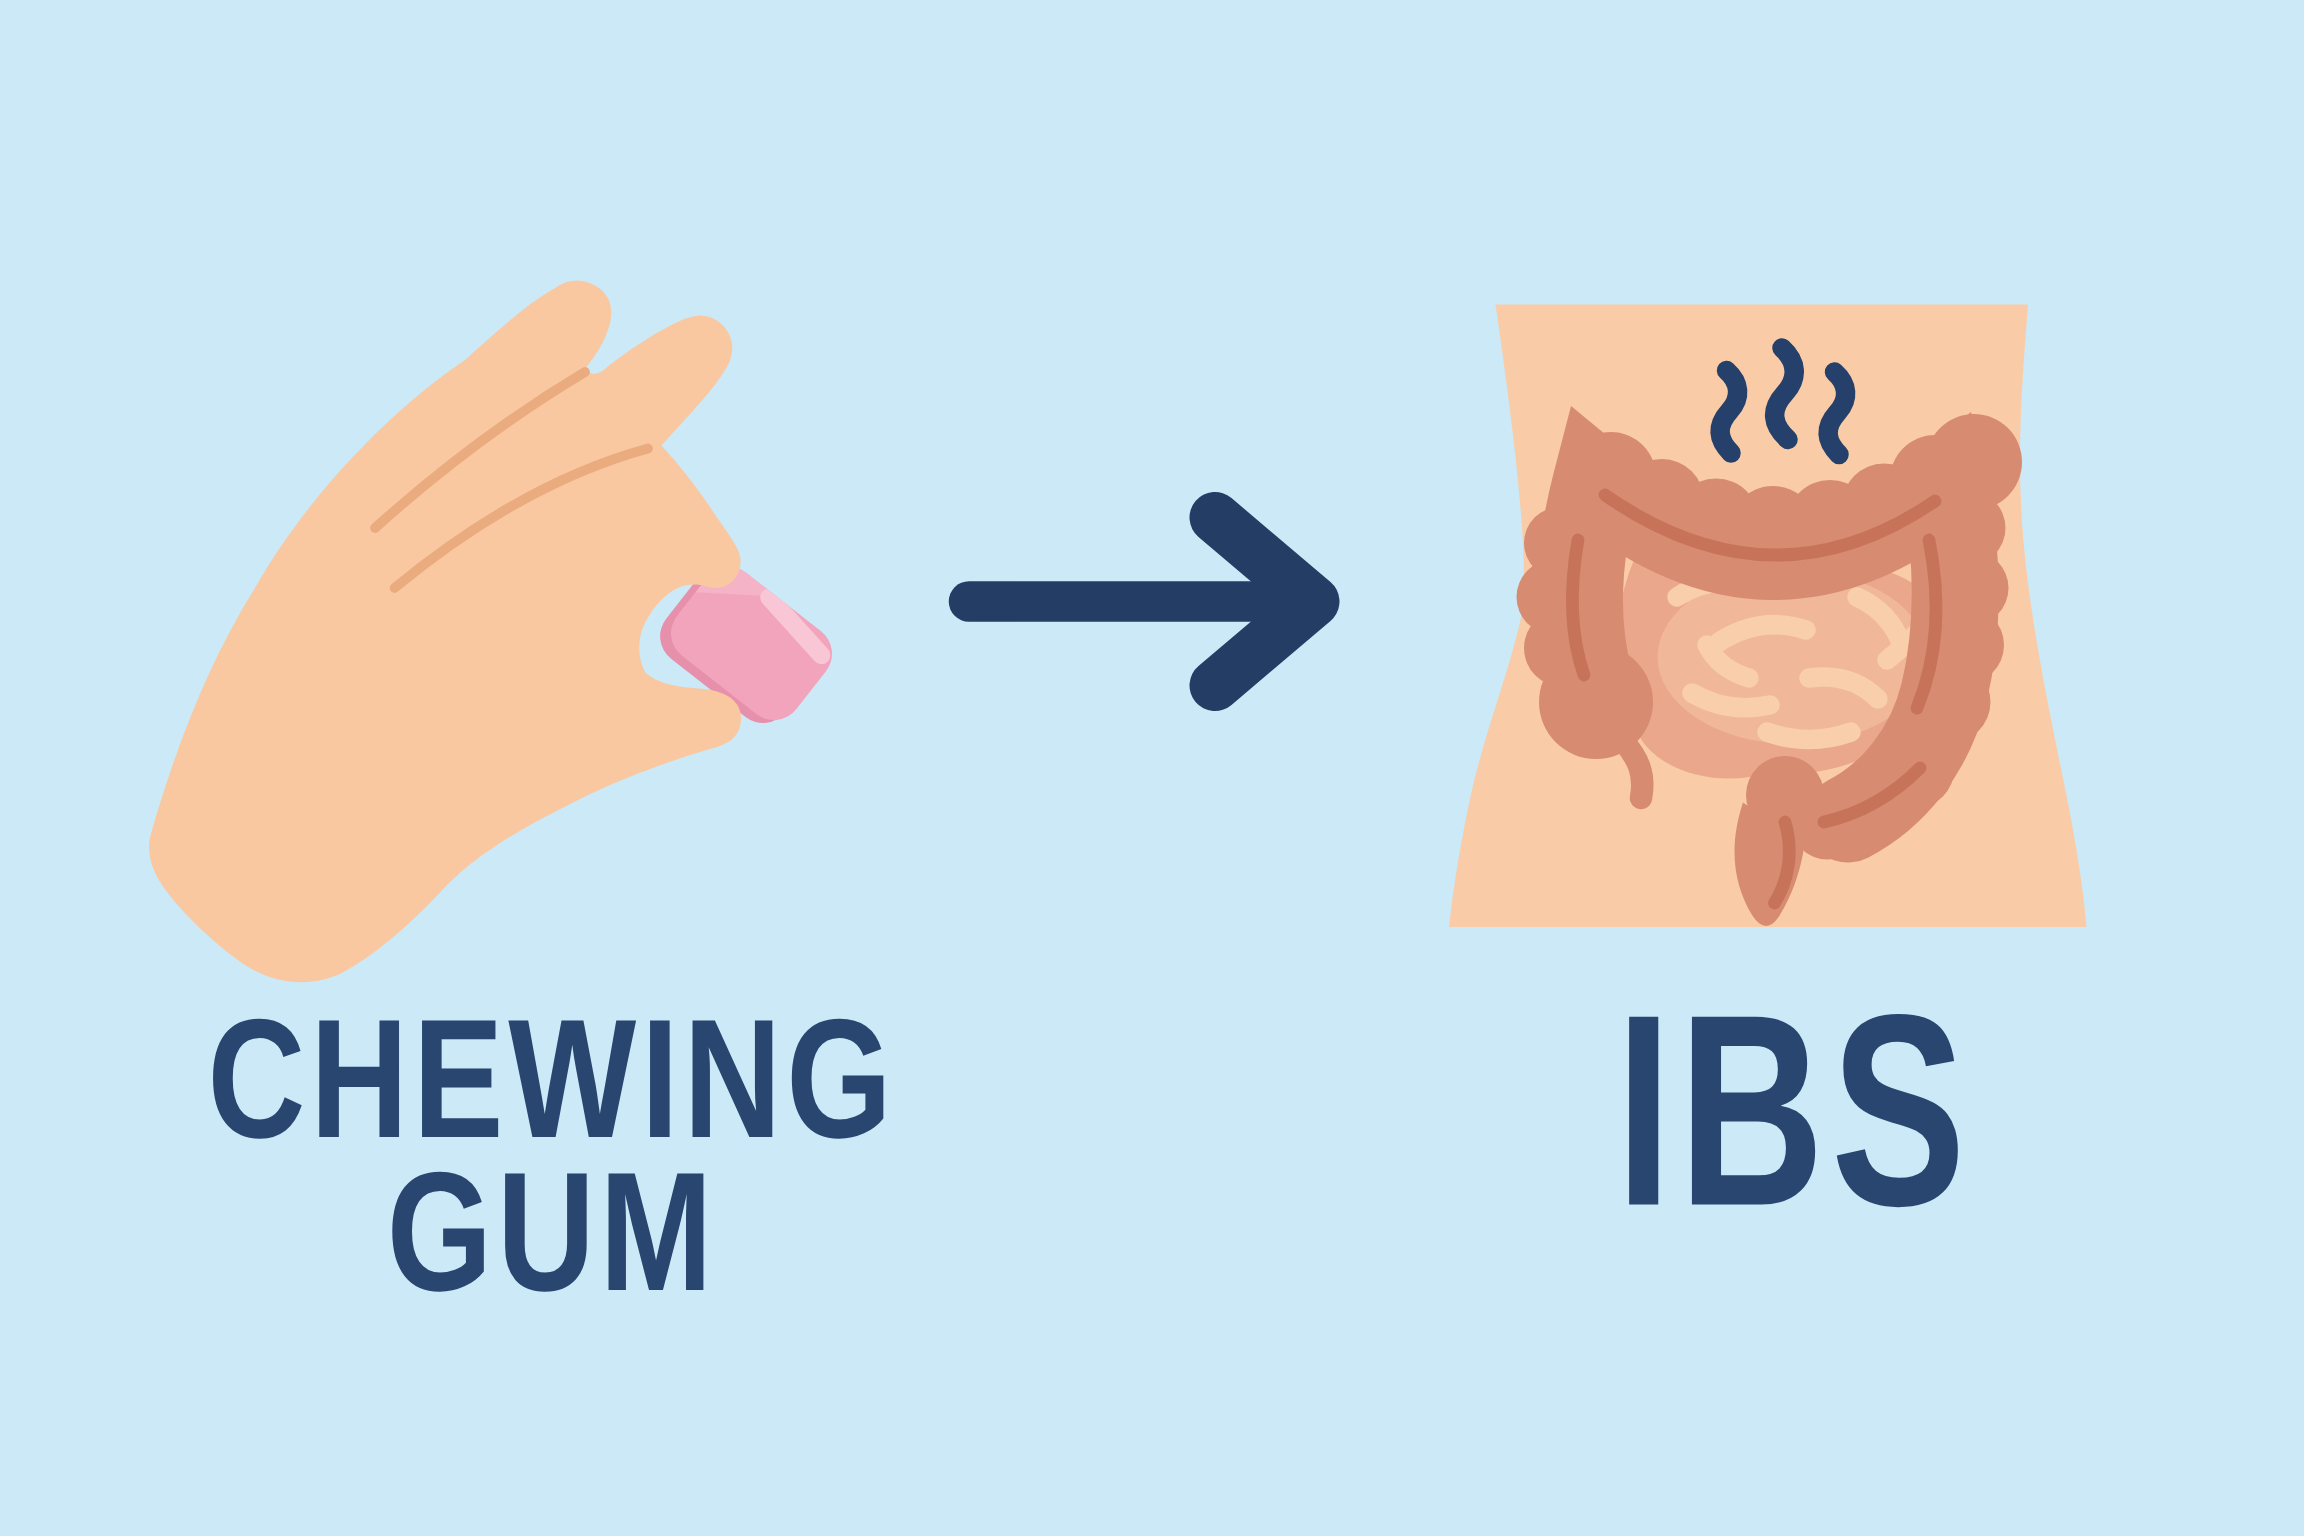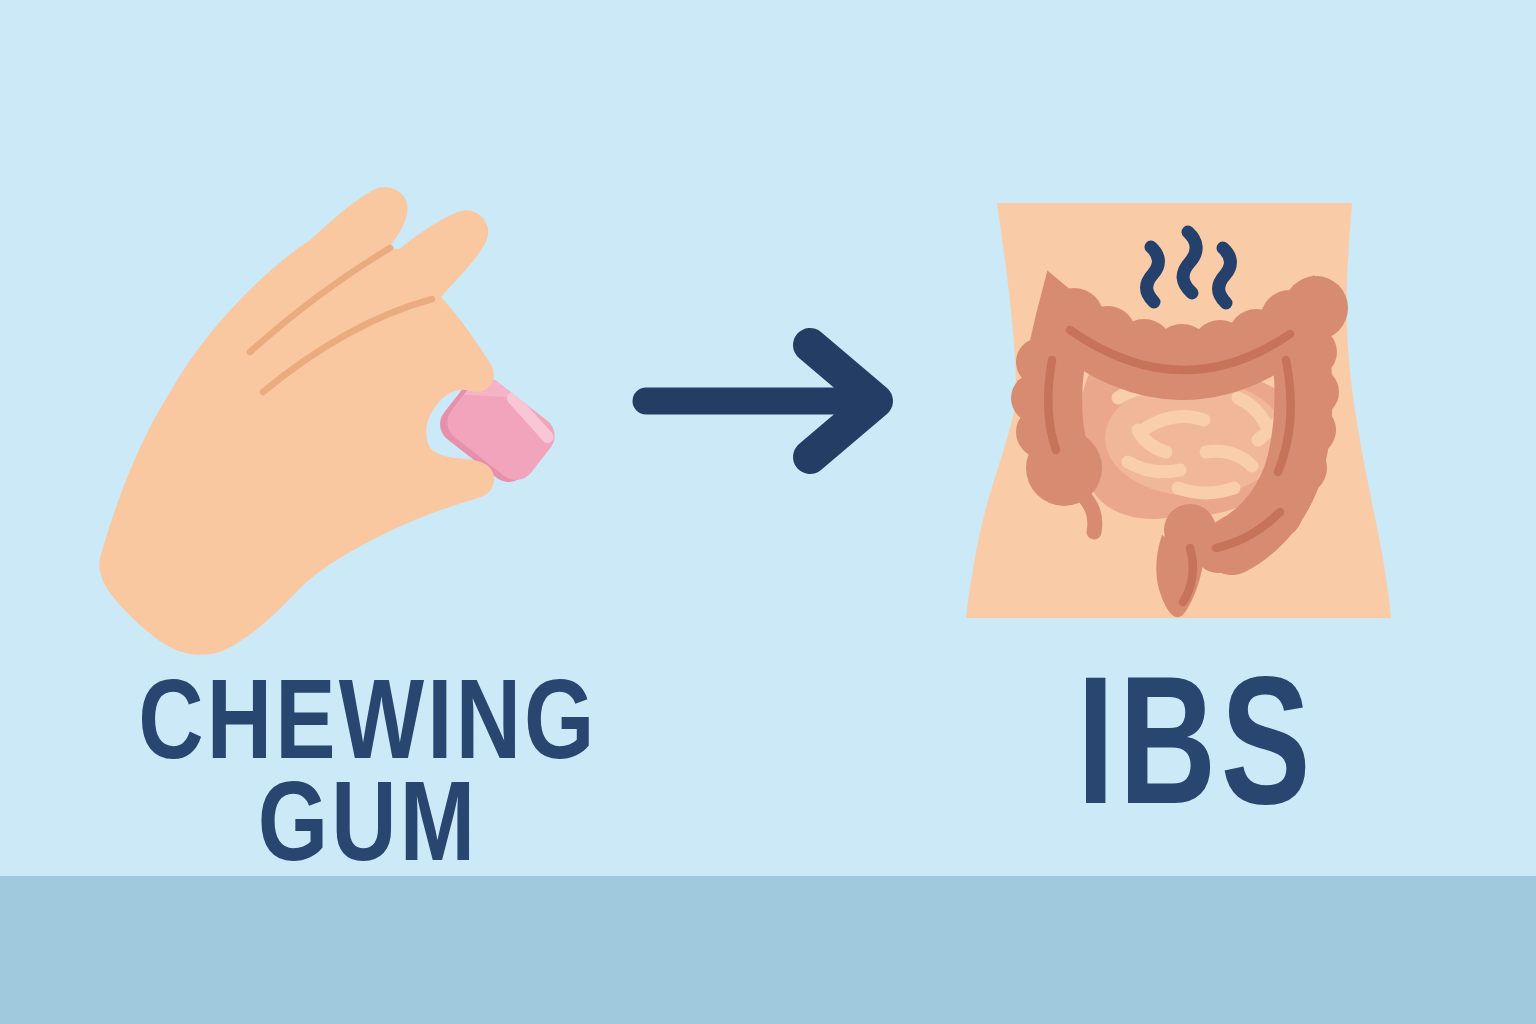--- a/index.html
+++ b/index.html
@@ -1,18 +1,18 @@
 <!DOCTYPE html>
 <html><head>
 <meta charset="utf-8">
 <style>
   html,body { margin:0; padding:0; background:#9fc9dd; }
   .stage {
     position:relative;
-    width:1536px; height:876px;
+    width:1536px; height:1024px;
     background:#CBE9F7;
     overflow:hidden;
     font-family:"Liberation Sans", sans-serif;
   }
   .stage svg { position:absolute; left:0; top:0; display:block; }
   text.big-label {
     font-family:"Liberation Sans", sans-serif;
     font-weight:bold;
     fill:#28466F;
   }

